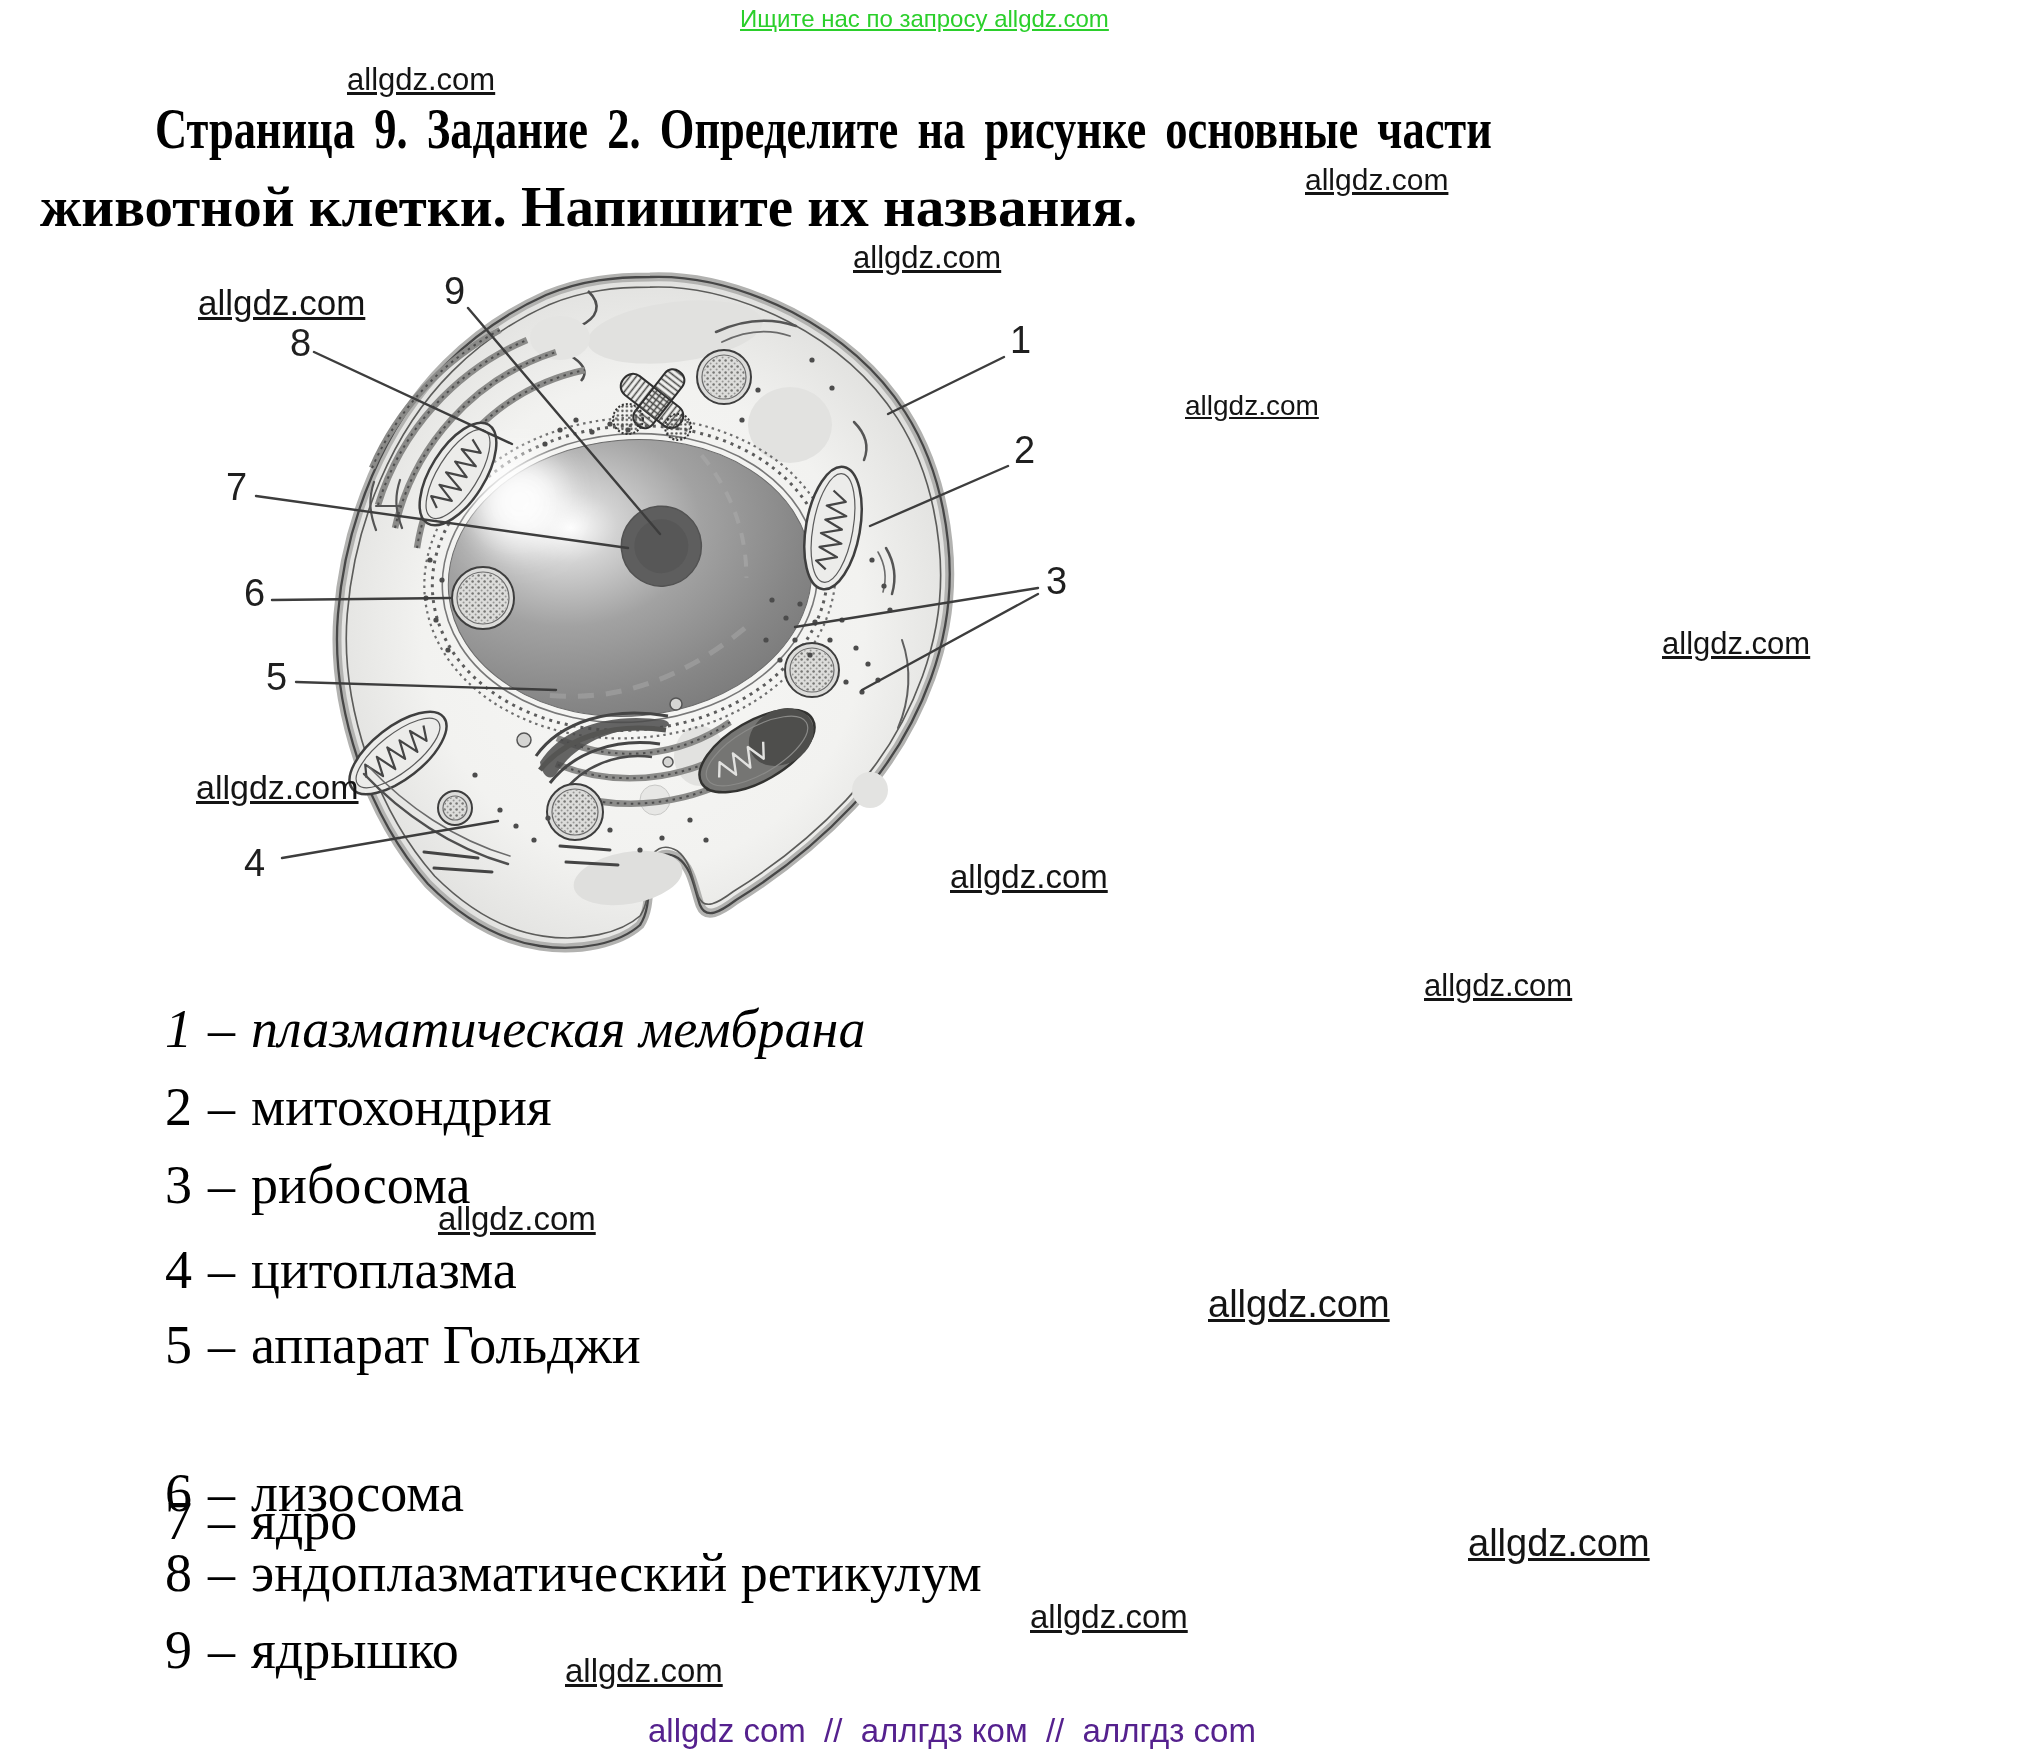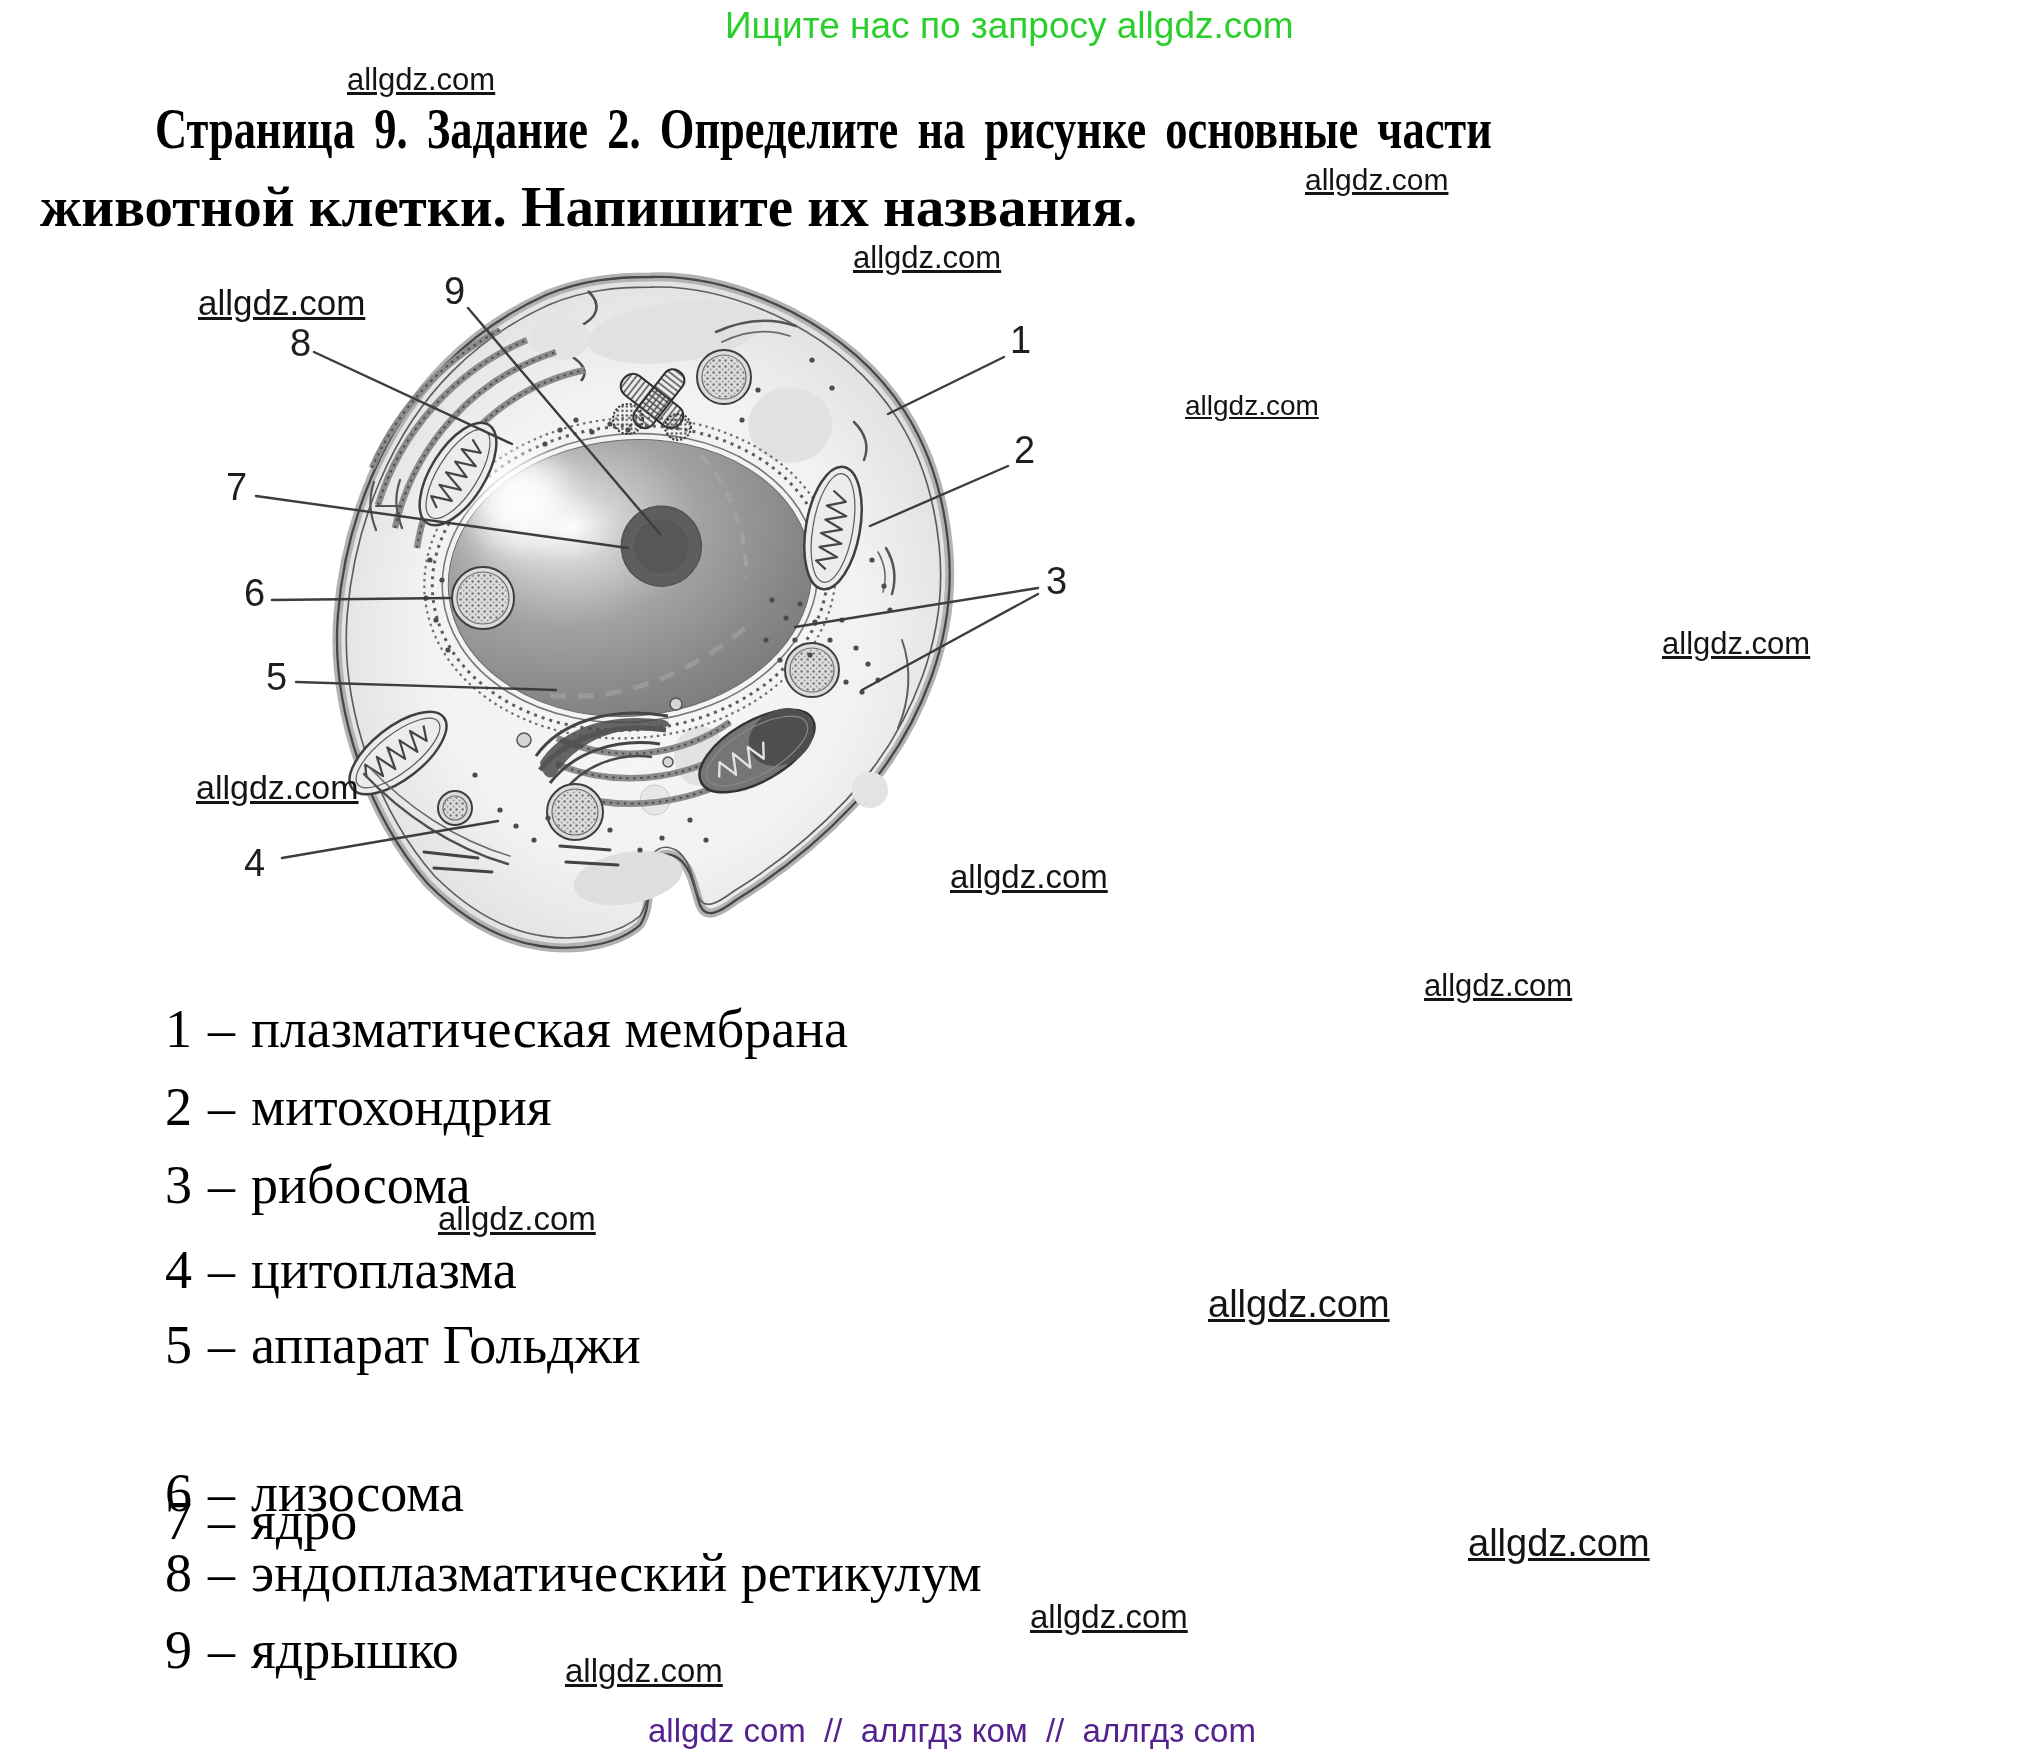--- a/index.html
+++ b/index.html
@@ -1,20 +1,20 @@
 <!DOCTYPE html>
 <html><head>
 <meta charset="utf-8">
 <style>
   html,body{margin:0;padding:0;background:#ffffff;}
   #page{position:relative;width:2022px;height:1759px;background:#ffffff;overflow:hidden;
         font-family:"Liberation Sans",sans-serif;color:#151515;}
   #cellsvg{position:absolute;left:0;top:0;}
   .wm{position:absolute;font-family:"Liberation Sans",sans-serif;color:#141414;white-space:nowrap;text-decoration:underline;}
-  #promo{position:absolute;left:725px;top:5px;font-size:37px;white-space:nowrap;}
+  #promo{position:absolute;left:740px;top:5px;font-size:24px;white-space:nowrap;text-decoration:underline;}
   #title1{position:absolute;left:155px;top:96px;width:1714px;display:flex;justify-content:space-between;
           transform:scaleX(0.78);transform-origin:left top;
           font-family:"Liberation Serif",serif;font-weight:bold;font-size:57px;white-space:nowrap;color:#000;}
   #title2{position:absolute;left:40px;top:174px;font-family:"Liberation Serif",serif;font-weight:bold;
           font-size:57px;white-space:nowrap;color:#000;}
   .answer-row{position:absolute;left:165px;font-family:"Liberation Serif",serif;font-size:54px;color:#000;white-space:nowrap;}
   .answer-row .sep{margin:0 16px;}
   #footer{position:absolute;left:648px;top:1712px;font-size:33px;white-space:pre;}
 </style>
 </head>
@@ -310,21 +310,21 @@
     <span class="wm" style="left: 1185px; top: 390px; font-size: 28px; color: rgb(20, 20, 20);">allgdz.com</span>
     <span class="wm" style="left: 1662px; top: 626px; font-size: 31px; color: rgb(20, 20, 20);">allgdz.com</span>
     <span class="wm" style="left: 196px; top: 768px; font-size: 34px; color: rgb(20, 20, 20);">allgdz.com</span>
     <span class="wm" style="left: 950px; top: 858px; font-size: 33px; color: rgb(20, 20, 20);">allgdz.com</span>
     <span class="wm" style="left: 1424px; top: 968px; font-size: 31px; color: rgb(20, 20, 20);">allgdz.com</span>
     <span class="wm" style="left: 438px; top: 1200px; font-size: 33px; color: rgb(20, 20, 20);">allgdz.com</span>
     <span class="wm" style="left: 1208px; top: 1283px; font-size: 38px; color: rgb(20, 20, 20);">allgdz.com</span>
     <span class="wm" style="left: 1468px; top: 1522px; font-size: 38px; color: rgb(20, 20, 20);">allgdz.com</span>
     <span class="wm" style="left: 1030px; top: 1598px; font-size: 33px; color: rgb(20, 20, 20);">allgdz.com</span>
     <span class="wm" style="left: 565px; top: 1652px; font-size: 33px; color: rgb(20, 20, 20);">allgdz.com</span>
-    <div class="answer-row" style="top: 998px;"><span>1</span><span class="sep">–</span><span>плазматическая мембрана</span></div>
+    <div class="answer-row" style="top: 998px; font-style: italic;"><span>1</span><span class="sep">–</span><span>плазматическая мембрана</span></div>
     <div class="answer-row" style="top: 1076px;"><span>2</span><span class="sep">–</span><span>митохондрия</span></div>
     <div class="answer-row" style="top: 1154px;"><span>3</span><span class="sep">–</span><span>рибосома</span></div>
     <div class="answer-row" style="top: 1239px;"><span>4</span><span class="sep">–</span><span>цитоплазма</span></div>
     <div class="answer-row" style="top: 1314px;"><span>5</span><span class="sep">–</span><span>аппарат Гольджи</span></div>
     <div class="answer-row" style="top: 1434px; margin-top: 28px;"><span>6</span><span class="sep">–</span><span>лизосома</span></div>
     <div class="answer-row" style="top: 1469px; margin-top: 21px;"><span>7</span><span class="sep">–</span><span>ядро</span></div>
     <div class="answer-row" style="top: 1542px;"><span>8</span><span class="sep">–</span><span>эндоплазматический ретикулум</span></div>
     <div class="answer-row" style="top: 1619px;"><span>9</span><span class="sep">–</span><span>ядрышко</span></div>
   </div>
 

